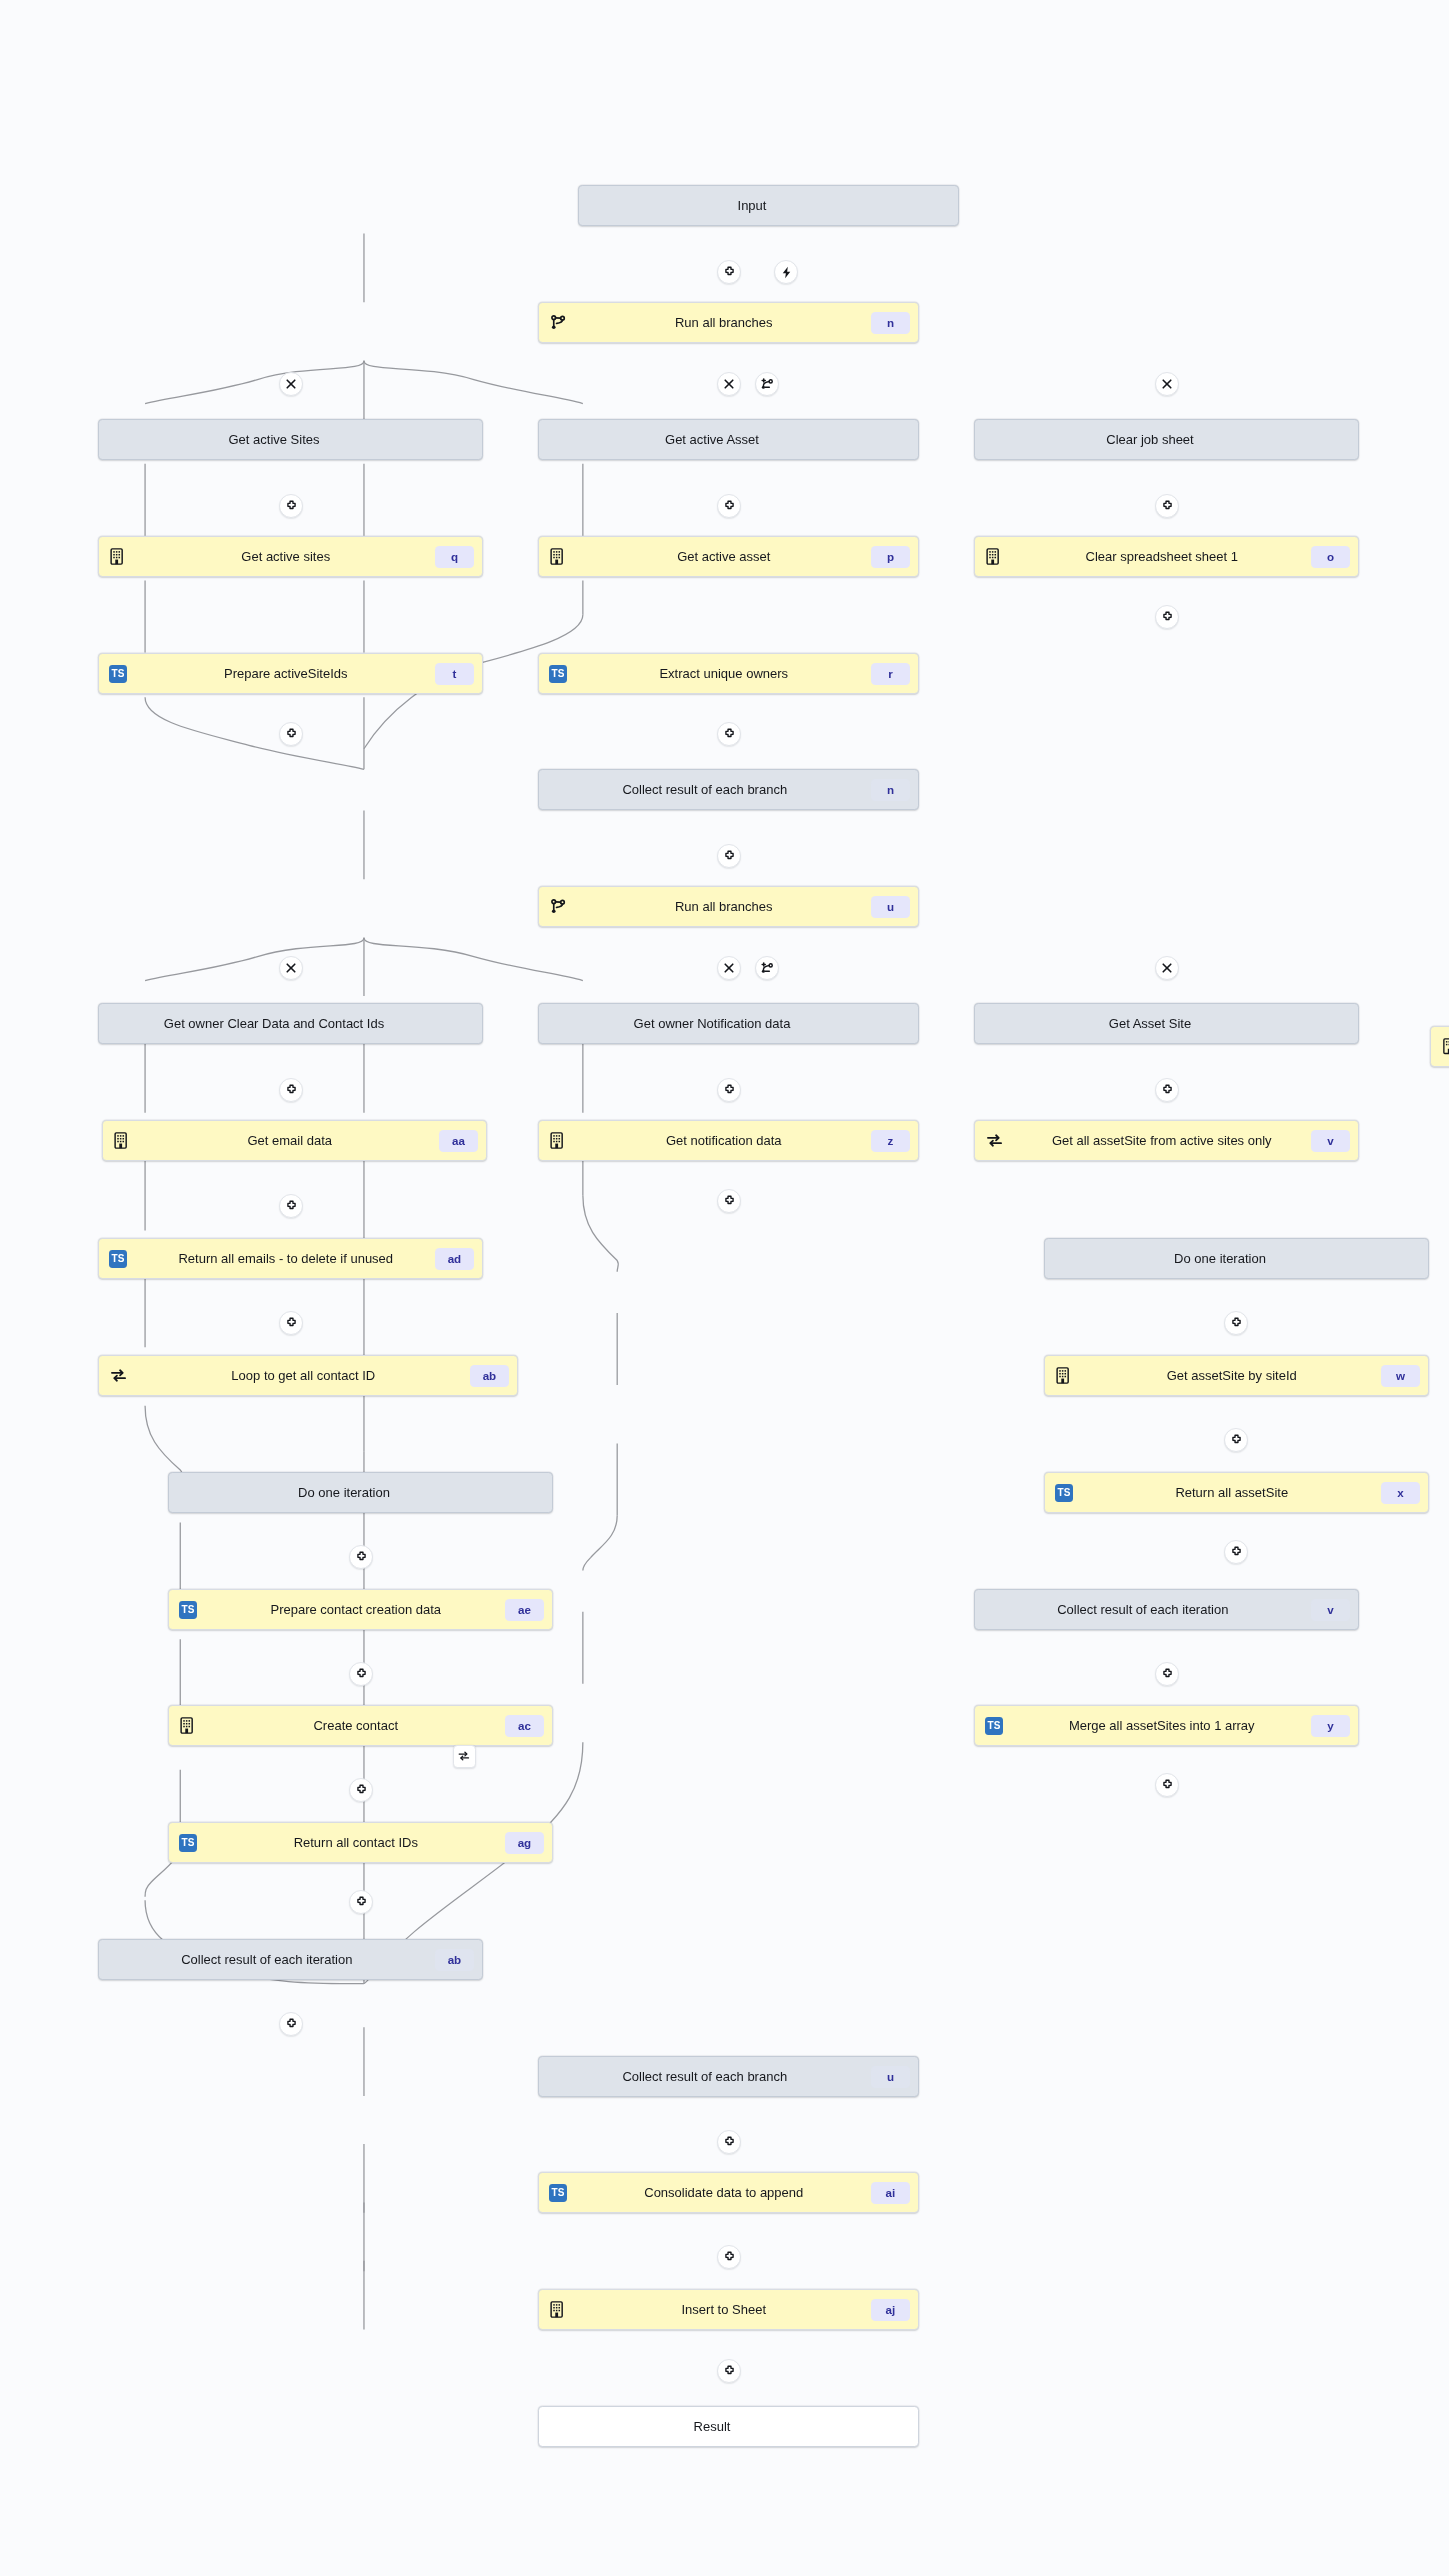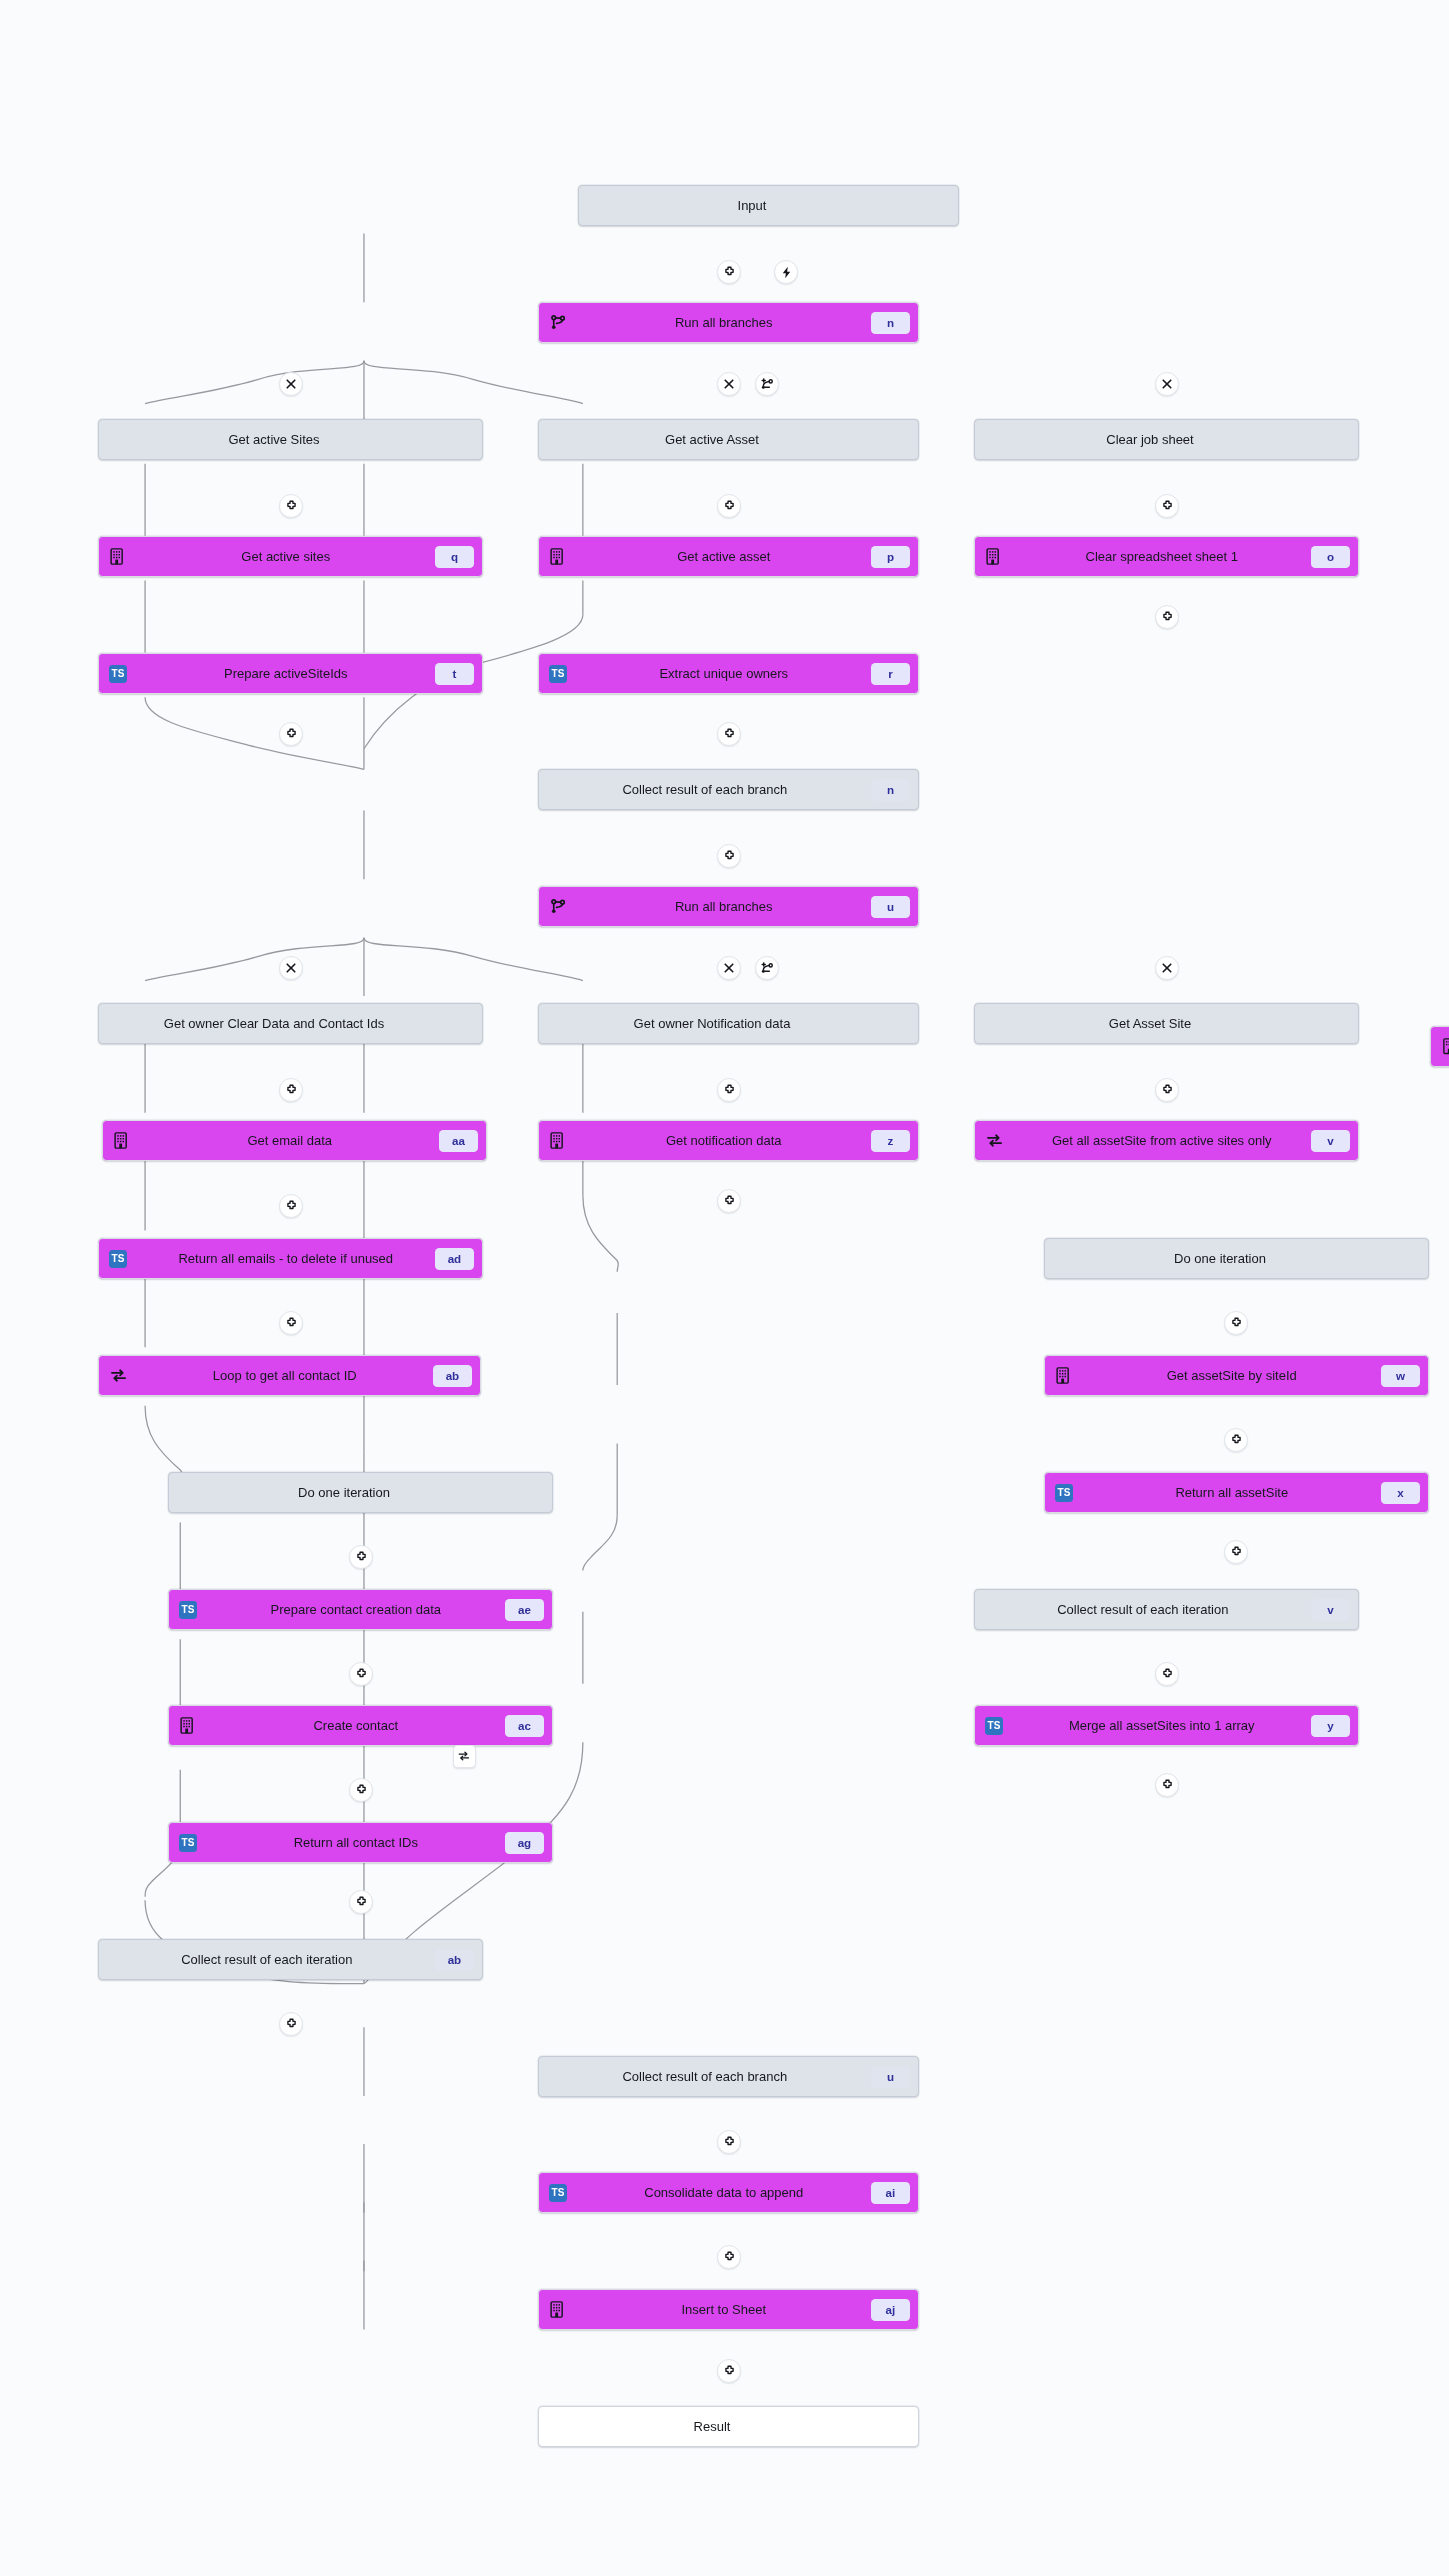--- a/index.html
+++ b/index.html
@@ -21,21 +21,21 @@
     display:flex;align-items:center;
     font-size:13px;color:#16181d;
     box-shadow:0 0.9px 1.7px rgba(20,25,40,.16), 0 0 0 0.4px rgba(20,25,40,.05);
   }
   .node .lbl{
     flex:1;text-align:center;
     white-space:nowrap;overflow:hidden;
     padding:0 6.9px;
   }
   
-  .node.mod{background:#d946ef;border:0.9px solid #d8dce3;}
+  .node.mod{background:#fef9c3;border:0.9px solid #d8dce3;}
   
   .node.grp{background:#dee3ea;border:0.9px solid #c3cbd6;}
   
   .node.term{background:#ffffff;border:0.9px solid #cfd5de;}
 
   
   .nicon{
     width:38px;min-width:38px;height:41px;
     display:flex;align-items:center;justify-content:center;
   }
@@ -354,21 +354,21 @@
           <span class="ts">TS</span>
         </span>
         <span class="lbl">Return all emails - to delete if unused</span>
         <span class="badge">ad</span>
       </div>
       <div class="node grp" style="left: 1044px; top: 1238px; width: 385px;">
         <span class="nicon empty"></span>
         <span class="lbl">Do one iteration</span>
         <span style="width: 33px; min-width: 33px;"></span>
       </div>
-      <div class="node mod" style="left: 98px; top: 1355px; width: 383px;">
+      <div class="node mod" style="left: 98px; top: 1355px; width: 420px;">
         <span class="nicon">
           <svg width="19" height="17" viewBox="0 0 24 22" fill="none" stroke="#14161b" stroke-width="2.3" stroke-linecap="round" stroke-linejoin="round">
     <path d="M3.5 7.5 H17"></path>
             <path d="M14 4.2 L17.4 7.5 L14 10.8"></path>
     <path d="M20.5 14.5 H7"></path>
             <path d="M10 11.2 L6.6 14.5 L10 17.8"></path>
   </svg>
         </span>
         <span class="lbl">Loop to get all contact ID</span>
         <span class="badge">ab</span>

